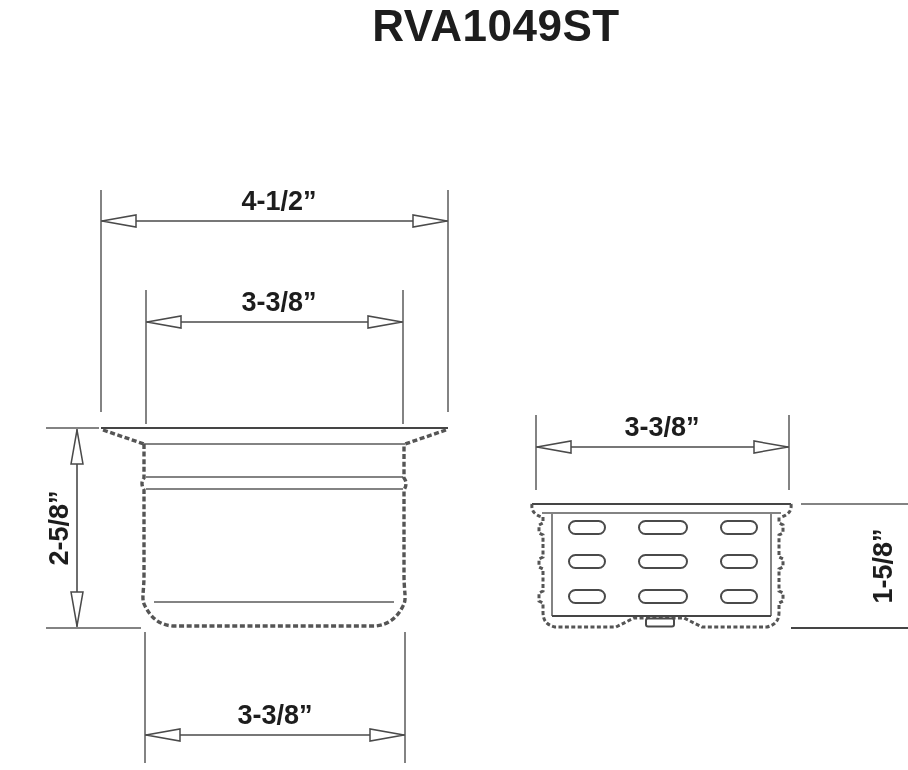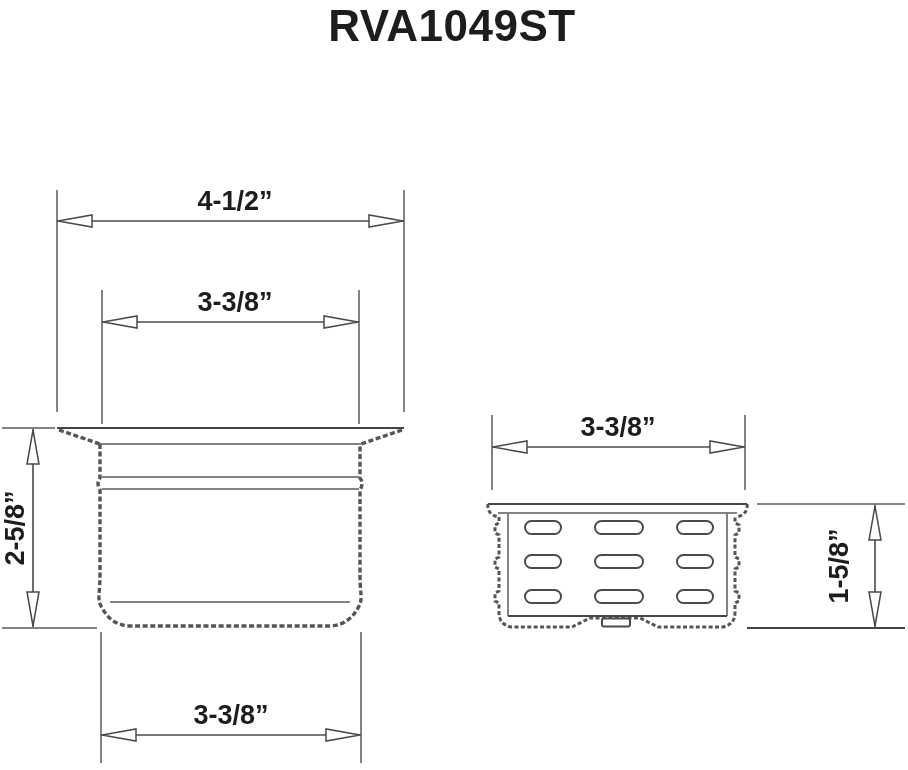--- a/index.html
+++ b/index.html
@@ -6,20 +6,21 @@
     margin: 0;
     padding: 0;
     background: #ffffff;
   }
   .canvas {
     position: relative;
     width: 840px;
     height: 770px;
     background: #ffffff;
     font-family: "Liberation Sans", sans-serif;
+    padding-left: 44px;
   }
   svg text {
     font-family: "Liberation Sans", sans-serif;
     fill: #1d1d1d;
   }
   .title-text {
     font-size: 44px;
     font-weight: 700;
     letter-spacing: 0.5px;
   }

